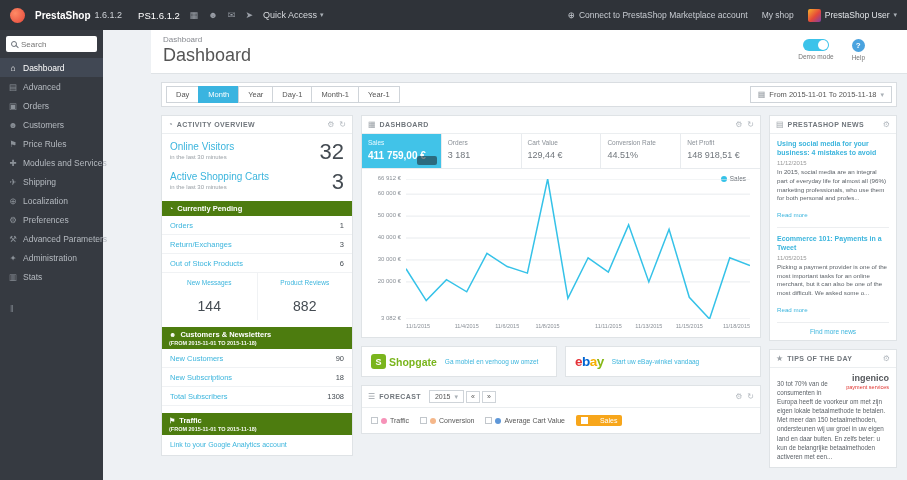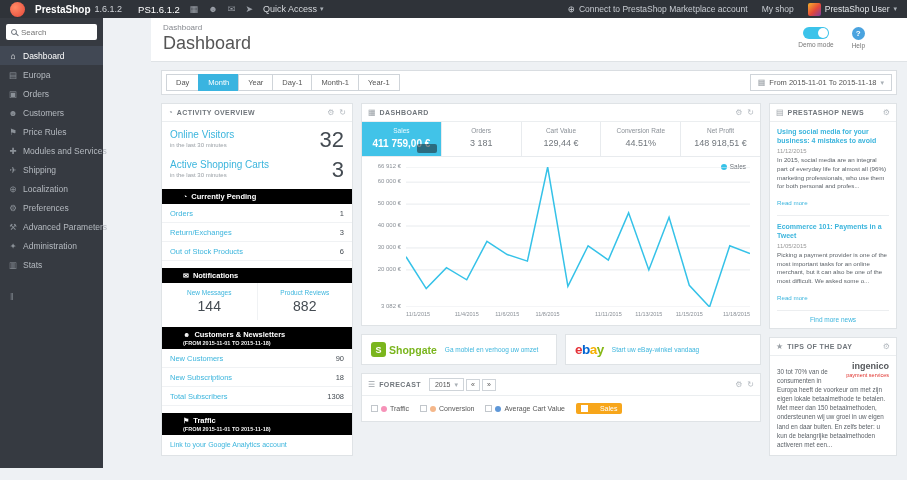--- a/index.html
+++ b/index.html
@@ -1,19 +1,19 @@
 <!DOCTYPE html>
 <html><head>
 <meta charset="utf-8">
 <style>
   *{box-sizing:border-box;margin:0;padding:0;}
   html,body{width:907px;height:480px;overflow:hidden;}
   body{font-family:"Liberation Sans",sans-serif;background:#eef1f4;color:#555;}
   
-  .topbar{height:18px;background:#2f3339;display:flex;align-items:center;justify-content:space-between;padding:0 10px;}
+  .topbar{height:30px;background:#2f3339;display:flex;align-items:center;justify-content:space-between;padding:0 10px;}
   .tb-left,.tb-right{display:flex;align-items:center;}
   .tb-left{gap:10px;}
   .tb-right{gap:14px;}
   .logo-dot{width:15px;height:15px;border-radius:50%;background:radial-gradient(circle at 35% 35%,#ff8a65,#e4473a);display:inline-block;}
   .brand{color:#fff;font-size:10px;font-weight:bold;}
   .brand-version{color:#cfd3d8;font-size:9px;margin-left:-6px;}
   .shopname{color:#fff;font-size:9.5px;margin-left:6px;cursor:pointer;}
   .tb-icon{color:#9ba0a8;font-size:9px;cursor:pointer;}
   .quick{font-size:9px;color:#d6d9dd;cursor:pointer;display:flex;align-items:center;gap:3px;}
   .caret{font-size:7px;color:#aab0b6;}
@@ -58,35 +58,35 @@
   .p-head{display:flex;align-items:center;padding:4px 6px;border-bottom:1px solid #ebeef0;}
   .p-ico{font-size:8px;color:#9aa0a6;margin-right:4px;}
   .p-title{font-size:7px;font-weight:bold;color:#70767c;letter-spacing:.4px;}
   .p-spacer{flex:1;}
   .p-tool{color:#b4bac0;font-size:8px;margin-left:5px;cursor:pointer;}
   
   .a-stat{padding:7px 8px 1px;display:flex;justify-content:space-between;align-items:flex-start;}
   .a-link{color:#3cb5dd;font-size:10px;cursor:pointer;line-height:1.2;}
   .a-sub{font-size:6px;color:#9aa0a6;margin-top:1px;}
   .a-value{font-size:22px;color:#444b52;font-weight:400;line-height:1;}
-  .c-bar{background:#000000;color:#fff;padding:3px 21px;font-size:7.5px;margin-top:7px;}
+  .c-bar{background:#4d7c0f;color:#fff;padding:3px 7px;font-size:7.5px;margin-top:7px;}
   .c-bar-line{display:flex;gap:4px;align-items:center;font-weight:bold;}
   .bar-ico{font-size:7px;}
   .c-bar-sub{font-size:5.5px;margin-top:1px;font-weight:bold;opacity:.95;}
   .a-row{display:flex;justify-content:space-between;padding:4.5px 8px;border-bottom:1px solid #f0f2f4;font-size:7.5px;cursor:pointer;}
   .a-row-label{color:#3cb5dd;}
   .a-row-value{color:#444b52;}
   .notif-cells{display:flex;}
   .n-cell{flex:1;text-align:center;padding:6px 2px;border-right:1px solid #f0f2f4;cursor:pointer;}
   .n-cell:last-child{border-right:none;}
   .n-label{font-size:6.5px;color:#3cb5dd;}
-  .n-value{font-size:14px;color:#444b52;margin-top:2px;}
+  .n-value{font-size:14px;color:#444b52;margin-top:12px;}
   .ga-link{font-size:7px;color:#3cb5dd;padding:6px 8px 7px;display:block;cursor:pointer;}
   
-  .kpis{display:flex;border-bottom:1px solid #e8ebee;text-align:center;}
+  .kpis{display:flex;border-bottom:1px solid #e8ebee;}
   .kpi{flex:1;padding:5px 6px 7px;border-right:1px solid #e8ebee;position:relative;cursor:pointer;min-height:34px;}
   .kpi:last-child{border-right:none;}
   .kpi-label{font-size:6.5px;color:#8a9097;}
   .kpi-value{font-size:9px;color:#70767c;margin-top:4px;white-space:nowrap;}
   .kpi.active{background:#41c3e8;}
   .kpi.active .kpi-label{color:#eafaff;}
   .kpi.active .kpi-value{color:#fff;font-weight:bold;font-size:10px;}
   .kpi-badge{position:absolute;right:4px;bottom:3px;width:20px;height:9px;background:rgba(25,35,40,.55);border-radius:2px;}
   .chart-wrap{padding:10px 10px 4px;position:relative;}
   .chart-legend{position:absolute;top:6px;right:14px;font-size:6.5px;color:#6b7178;display:flex;align-items:center;gap:3px;}
@@ -175,21 +175,21 @@
       <div class="search-wrap">
         <span class="search-ico"></span>
         <input placeholder="Search" style="">
       </div>
       <div class="side-item active">
         <span class="si-icon">⌂</span>
         <span>Dashboard</span>
       </div>
       <div class="side-item">
         <span class="si-icon">▤</span>
-        <span>Europa</span>
+        <span>Advanced</span>
       </div>
       <div class="side-item">
         <span class="si-icon">▣</span>
         <span>Orders</span>
       </div>
       <div class="side-item">
         <span class="si-icon">☻</span>
         <span>Customers</span>
       </div>
       <div class="side-item">
@@ -302,26 +302,20 @@
             </div>
             <div class="a-row">
               <span class="a-row-label">Return/Exchanges</span>
               <span class="a-row-value">3</span>
             </div>
             <div class="a-row">
               <span class="a-row-label">Out of Stock Products</span>
               <span class="a-row-value">6</span>
             </div>
 
-            <div class="c-bar">
-              <div class="c-bar-line">
-                <span class="bar-ico">✉</span>
-                <span>Notifications</span>
-              </div>
-            </div>
             <div class="notif-cells">
               <div class="n-cell">
                 <div class="n-label">New Messages</div>
                 <div class="n-value">144</div>
               </div>
               <div class="n-cell">
                 <div class="n-label">Product Reviews</div>
                 <div class="n-value">882</div>
               </div>
             </div>

